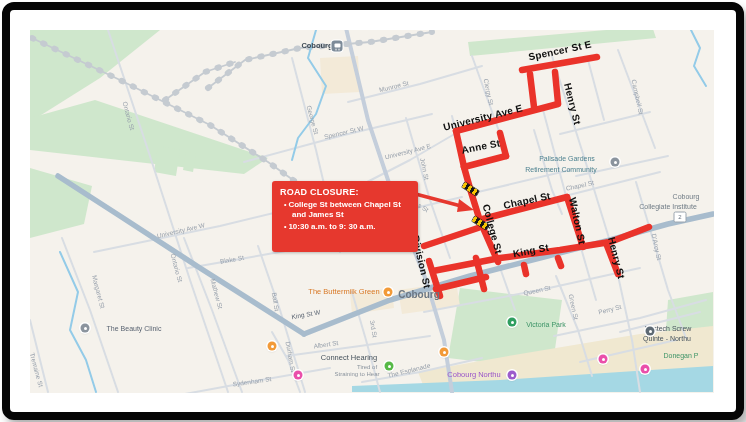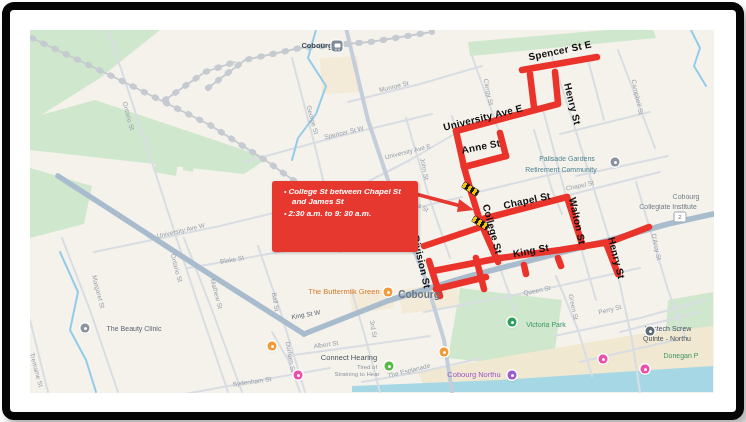--- a/index.html
+++ b/index.html
@@ -26,21 +26,21 @@
        background:#fff;border-radius:50%;box-shadow:3px 0 0 #fff;}
   .shield{position:absolute;width:11px;height:9px;background:#fff;border:1px solid #9aa4ae;border-radius:2px;
        color:#6b7682;font-size:6px;text-align:center;line-height:9px;transform:translate(-50%,-50%);}
   .hazard{position:absolute;width:17px;height:6px;border-radius:1px;
        background:repeating-linear-gradient(90deg,#f6c400 0 3px,#161616 3px 6px);
        box-shadow:0 0 0 .5px #161616;}
   #closure-box{position:absolute;left:242px;top:151px;width:146px;min-height:71px;background:#e6382e;
        border-radius:3px;color:#fff;padding:6px 7px 6px 8px;box-sizing:border-box;
        box-shadow:1px 1px 3px rgba(0,0,0,.25);}
   #closure-box h1{margin:0 0 3px 0;font-size:9px;font-weight:bold;letter-spacing:.2px;}
-  #closure-box ul{margin:0;padding:0 0 0 4px;list-style:none;font-style:italic;}
+  #closure-box ul{margin:0;padding:0 0 0 4px;list-style:none;}
   #closure-box li{font-size:8px;font-weight:bold;line-height:1.3;padding-left:8px;text-indent:-8px;margin-bottom:1px;}
   #closure-box li::before{content:"•  ";font-size:7px;}
 </style>
 </head>
 <body>
 
 <div id="canvas">
   <div id="frame"></div>
   <div id="map">
     <svg width="684" height="363" viewBox="30 30 684 363">
@@ -194,19 +194,20 @@
         <div class="poi" style="background: rgb(234, 79, 170); left: 573px; top: 329px;"></div>
         <div class="poi" style="background: rgb(234, 79, 170); left: 615px; top: 339px;"></div>
         <div class="poi" style="background: rgb(139, 148, 158); left: 55px; top: 298px;"></div>
         <div class="poi" style="background: rgb(139, 148, 158); left: 585px; top: 132px;"></div>
         <div class="poi" style="background: rgb(94, 106, 116); left: 620px; top: 301px;"></div>
         <div class="shield" style="left: 650px; top: 187px;">2</div>
         <div class="hazard" style="left: 431.5px; top: 156px; transform: rotate(32deg);"></div>
         <div class="hazard" style="left: 441.5px; top: 190px; transform: rotate(32deg);"></div>
       </div>
     <div id="closure-box">
+      <h1>ROAD CLOSURE:</h1>
       <ul id="closure-bullets">
           <li>College St between Chapel St and James St</li>
-          <li>2:30 a.m. to 9: 30 a.m.</li>
+          <li>10:30 a.m. to 9: 30 a.m.</li>
         </ul>
     </div>
   </div>
 </div>
 
 </body></html>

